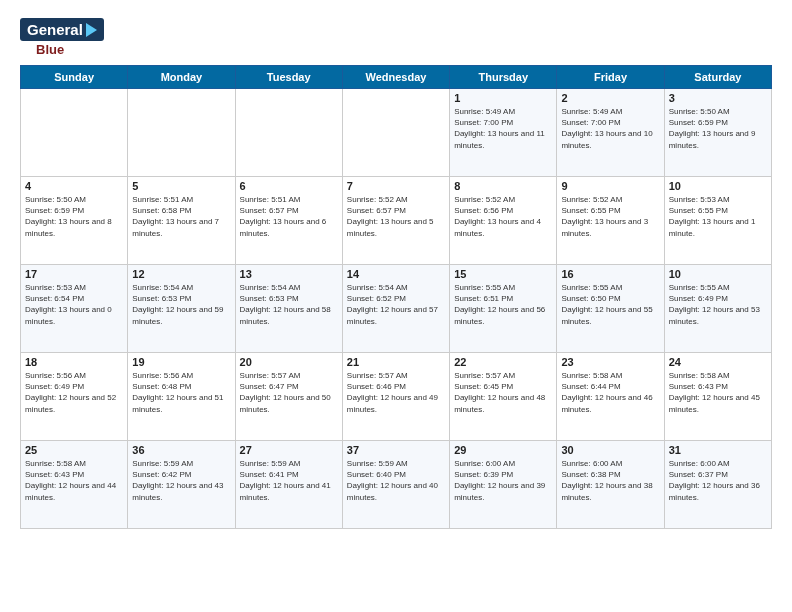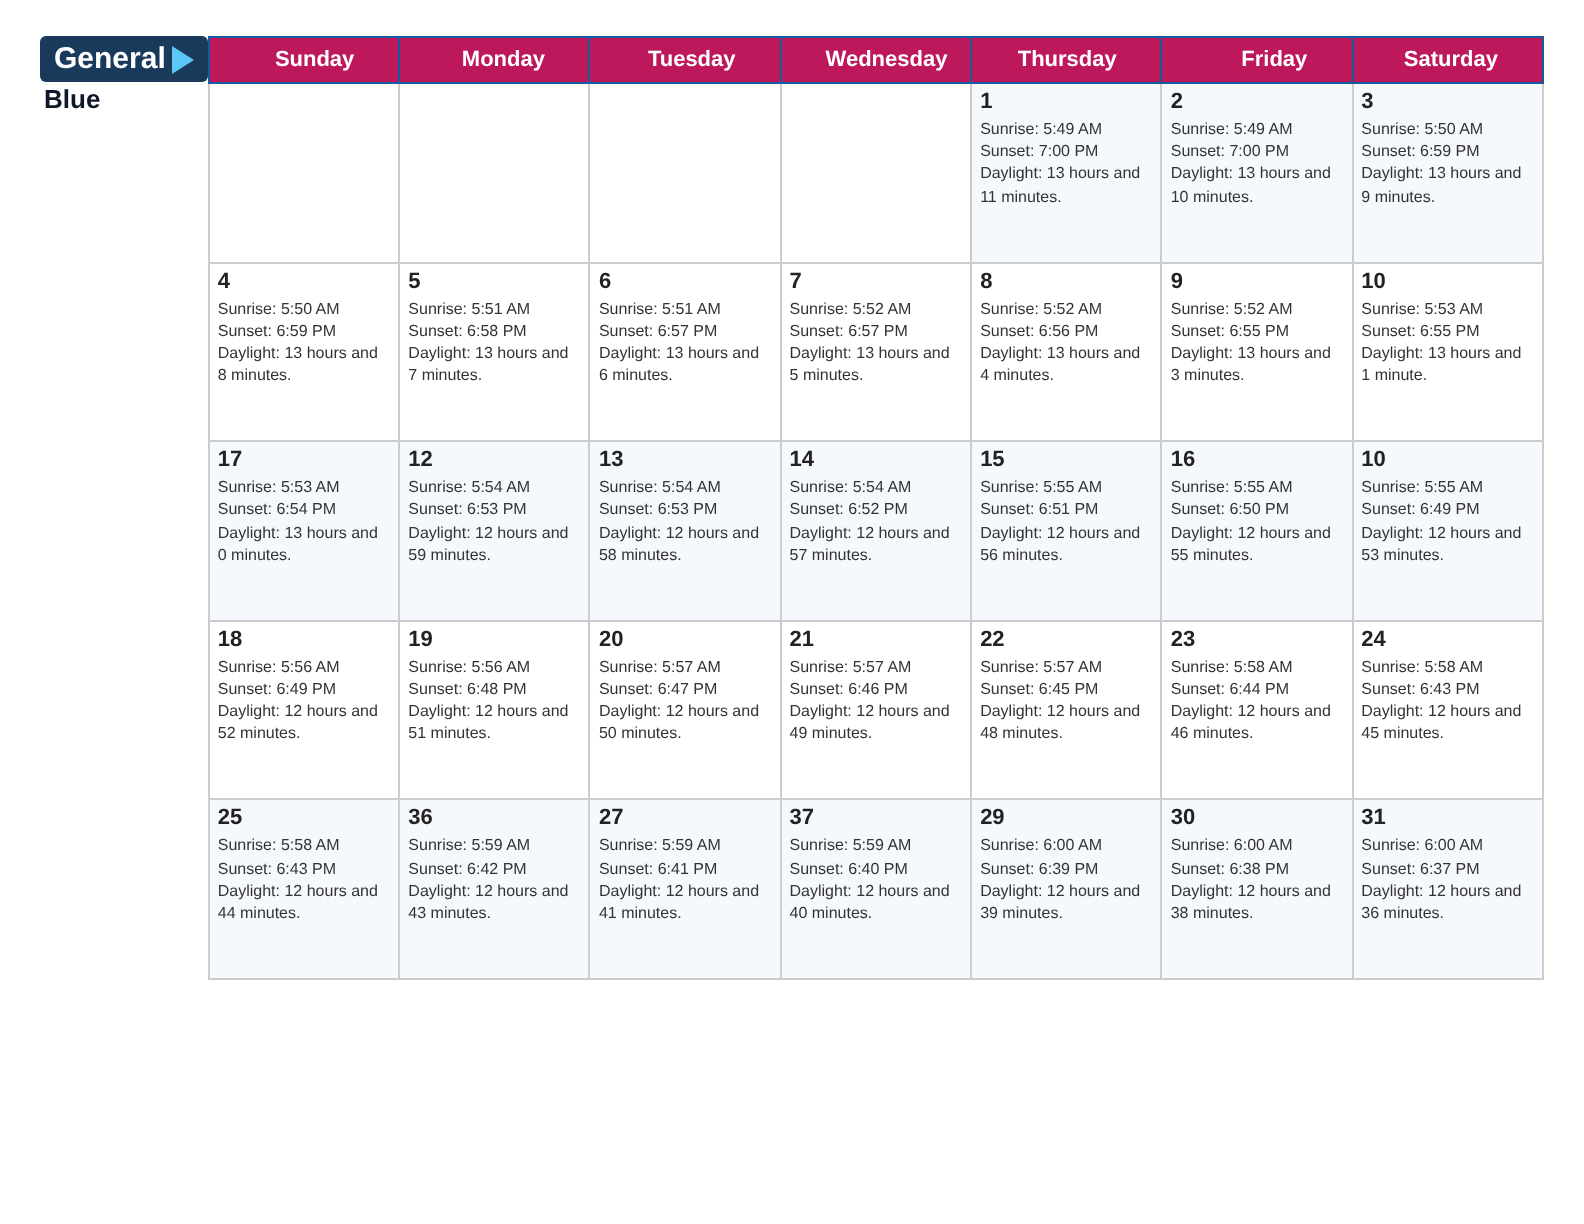--- a/index.html
+++ b/index.html
@@ -8,21 +8,21 @@
       background: #fff;
       width: 792px;
       height: 612px;
       overflow: hidden;
     }
     .page {
       width: 792px;
       height: 500px;
       padding: 18px 20px 10px 20px;
       display: flex;
-      flex-direction: row;
+      flex-direction: column;
     }
     .header {
       display: flex;
       justify-content: space-between;
       align-items: flex-start;
       margin-bottom: 8px;
     }
     .logo {
       display: flex;
       flex-direction: column;
@@ -39,26 +39,26 @@
     .title-block .location {
       font-size: 14px;
       color: #444;
     }
     table {
       width: 100%;
       border-collapse: collapse;
       table-layout: fixed;
     }
     thead tr th {
-      background: #be185d;
+      background: #0369a1;
       color: #fff;
       font-size: 11px;
       font-weight: bold;
-      padding: 5px 22px;
-      text-align: right;
+      padding: 5px 7px;
+      text-align: center;
       border: 1px solid #1a5a9a;
     }
     tbody tr td {
       vertical-align: top;
       border: 1px solid #ccc;
       padding: 3px 4px;
       font-size: 8.5px;
       color: #222;
       height: 88px;
       background: #fff;
@@ -90,21 +90,21 @@
 
 <div class="page">
   <div class="header">
     <div class="logo">
       <div style="display:flex;align-items:center;">
         <div style="background:#1a3a5c;padding:3px 7px;border-radius:3px;display:inline-flex;align-items:center;">
           <span style="font-size:15px;font-weight:bold;color:#fff;">General</span>
           <span style="display:inline-block;width:0;height:0;border-top:7px solid transparent;border-bottom:7px solid transparent;border-left:11px solid #5bc8f5;margin-left:3px;"></span>
         </div>
       </div>
-      <div style="font-size:13px;font-weight:bold;color:#0f172a;margin-top:1px;margin-left:2px;">Blue</div>
+      <div style="font-size:13px;font-weight:bold;color:#7f1d1d;margin-top:1px;margin-left:16px;">Blue</div>
     </div>
     <div class="title-block">
     </div>
   </div>
 
   <table>
     <thead>
       <tr>
         <th>Sunday</th>
         <th>Monday</th>

